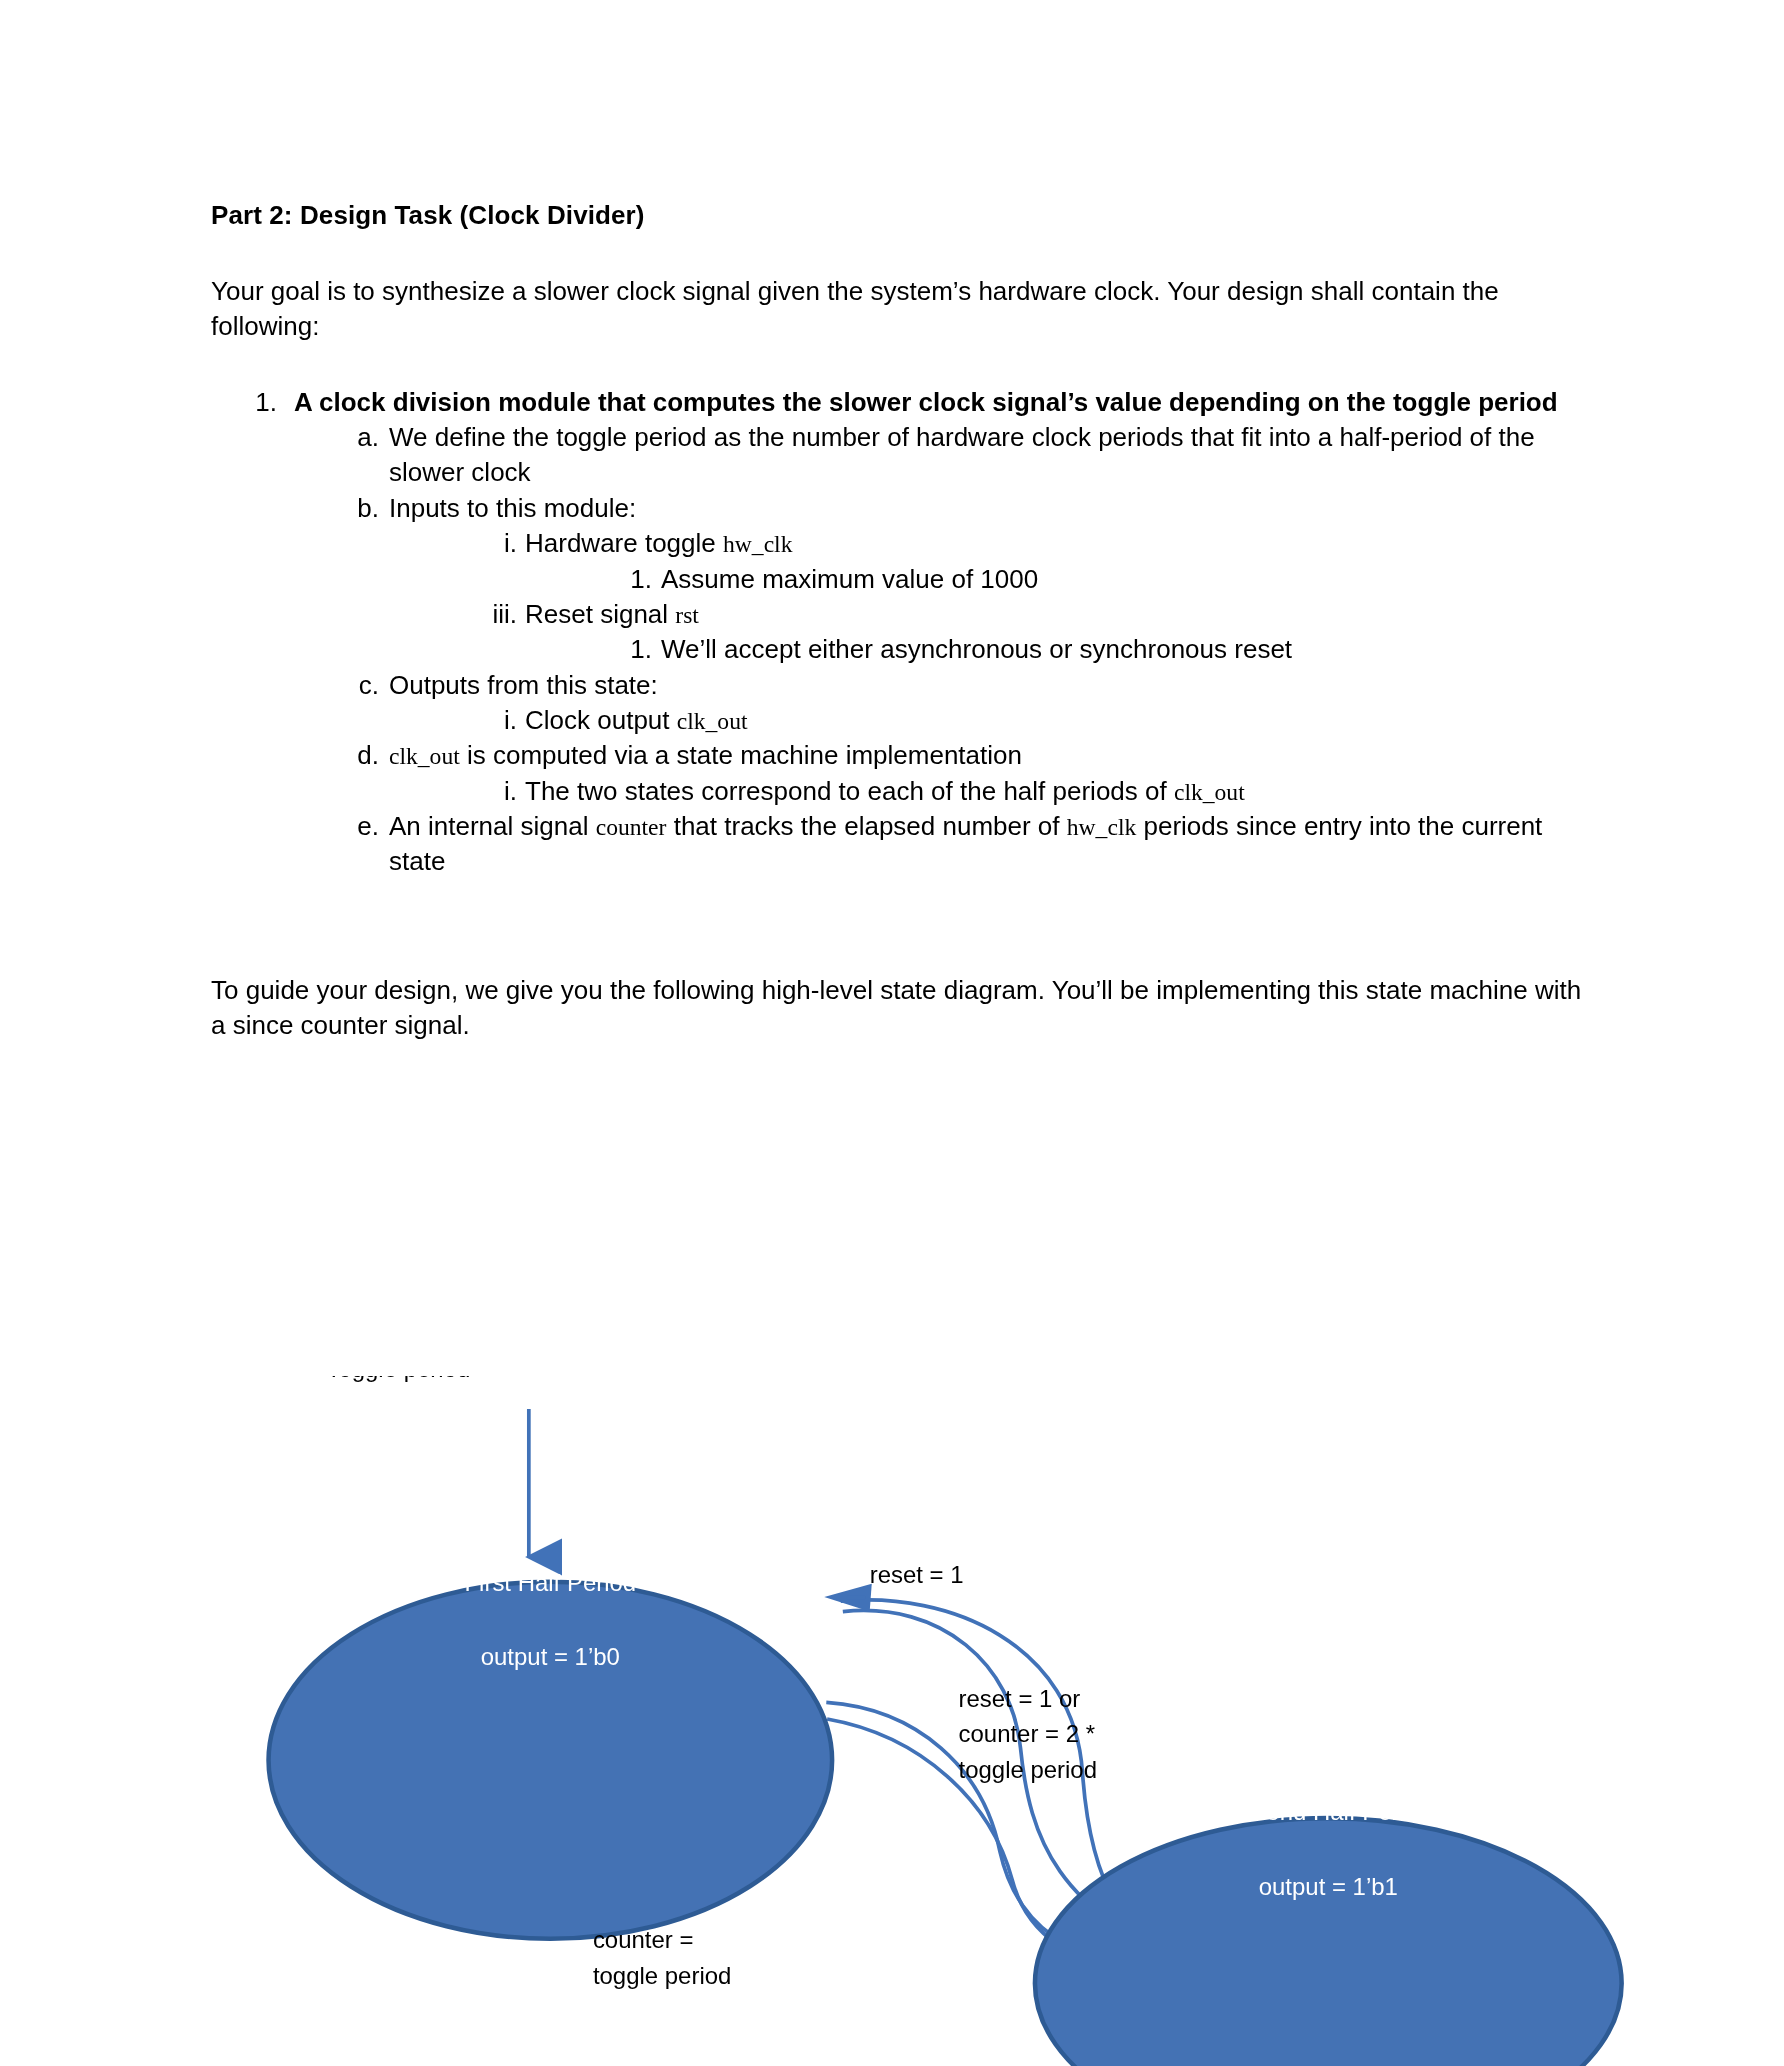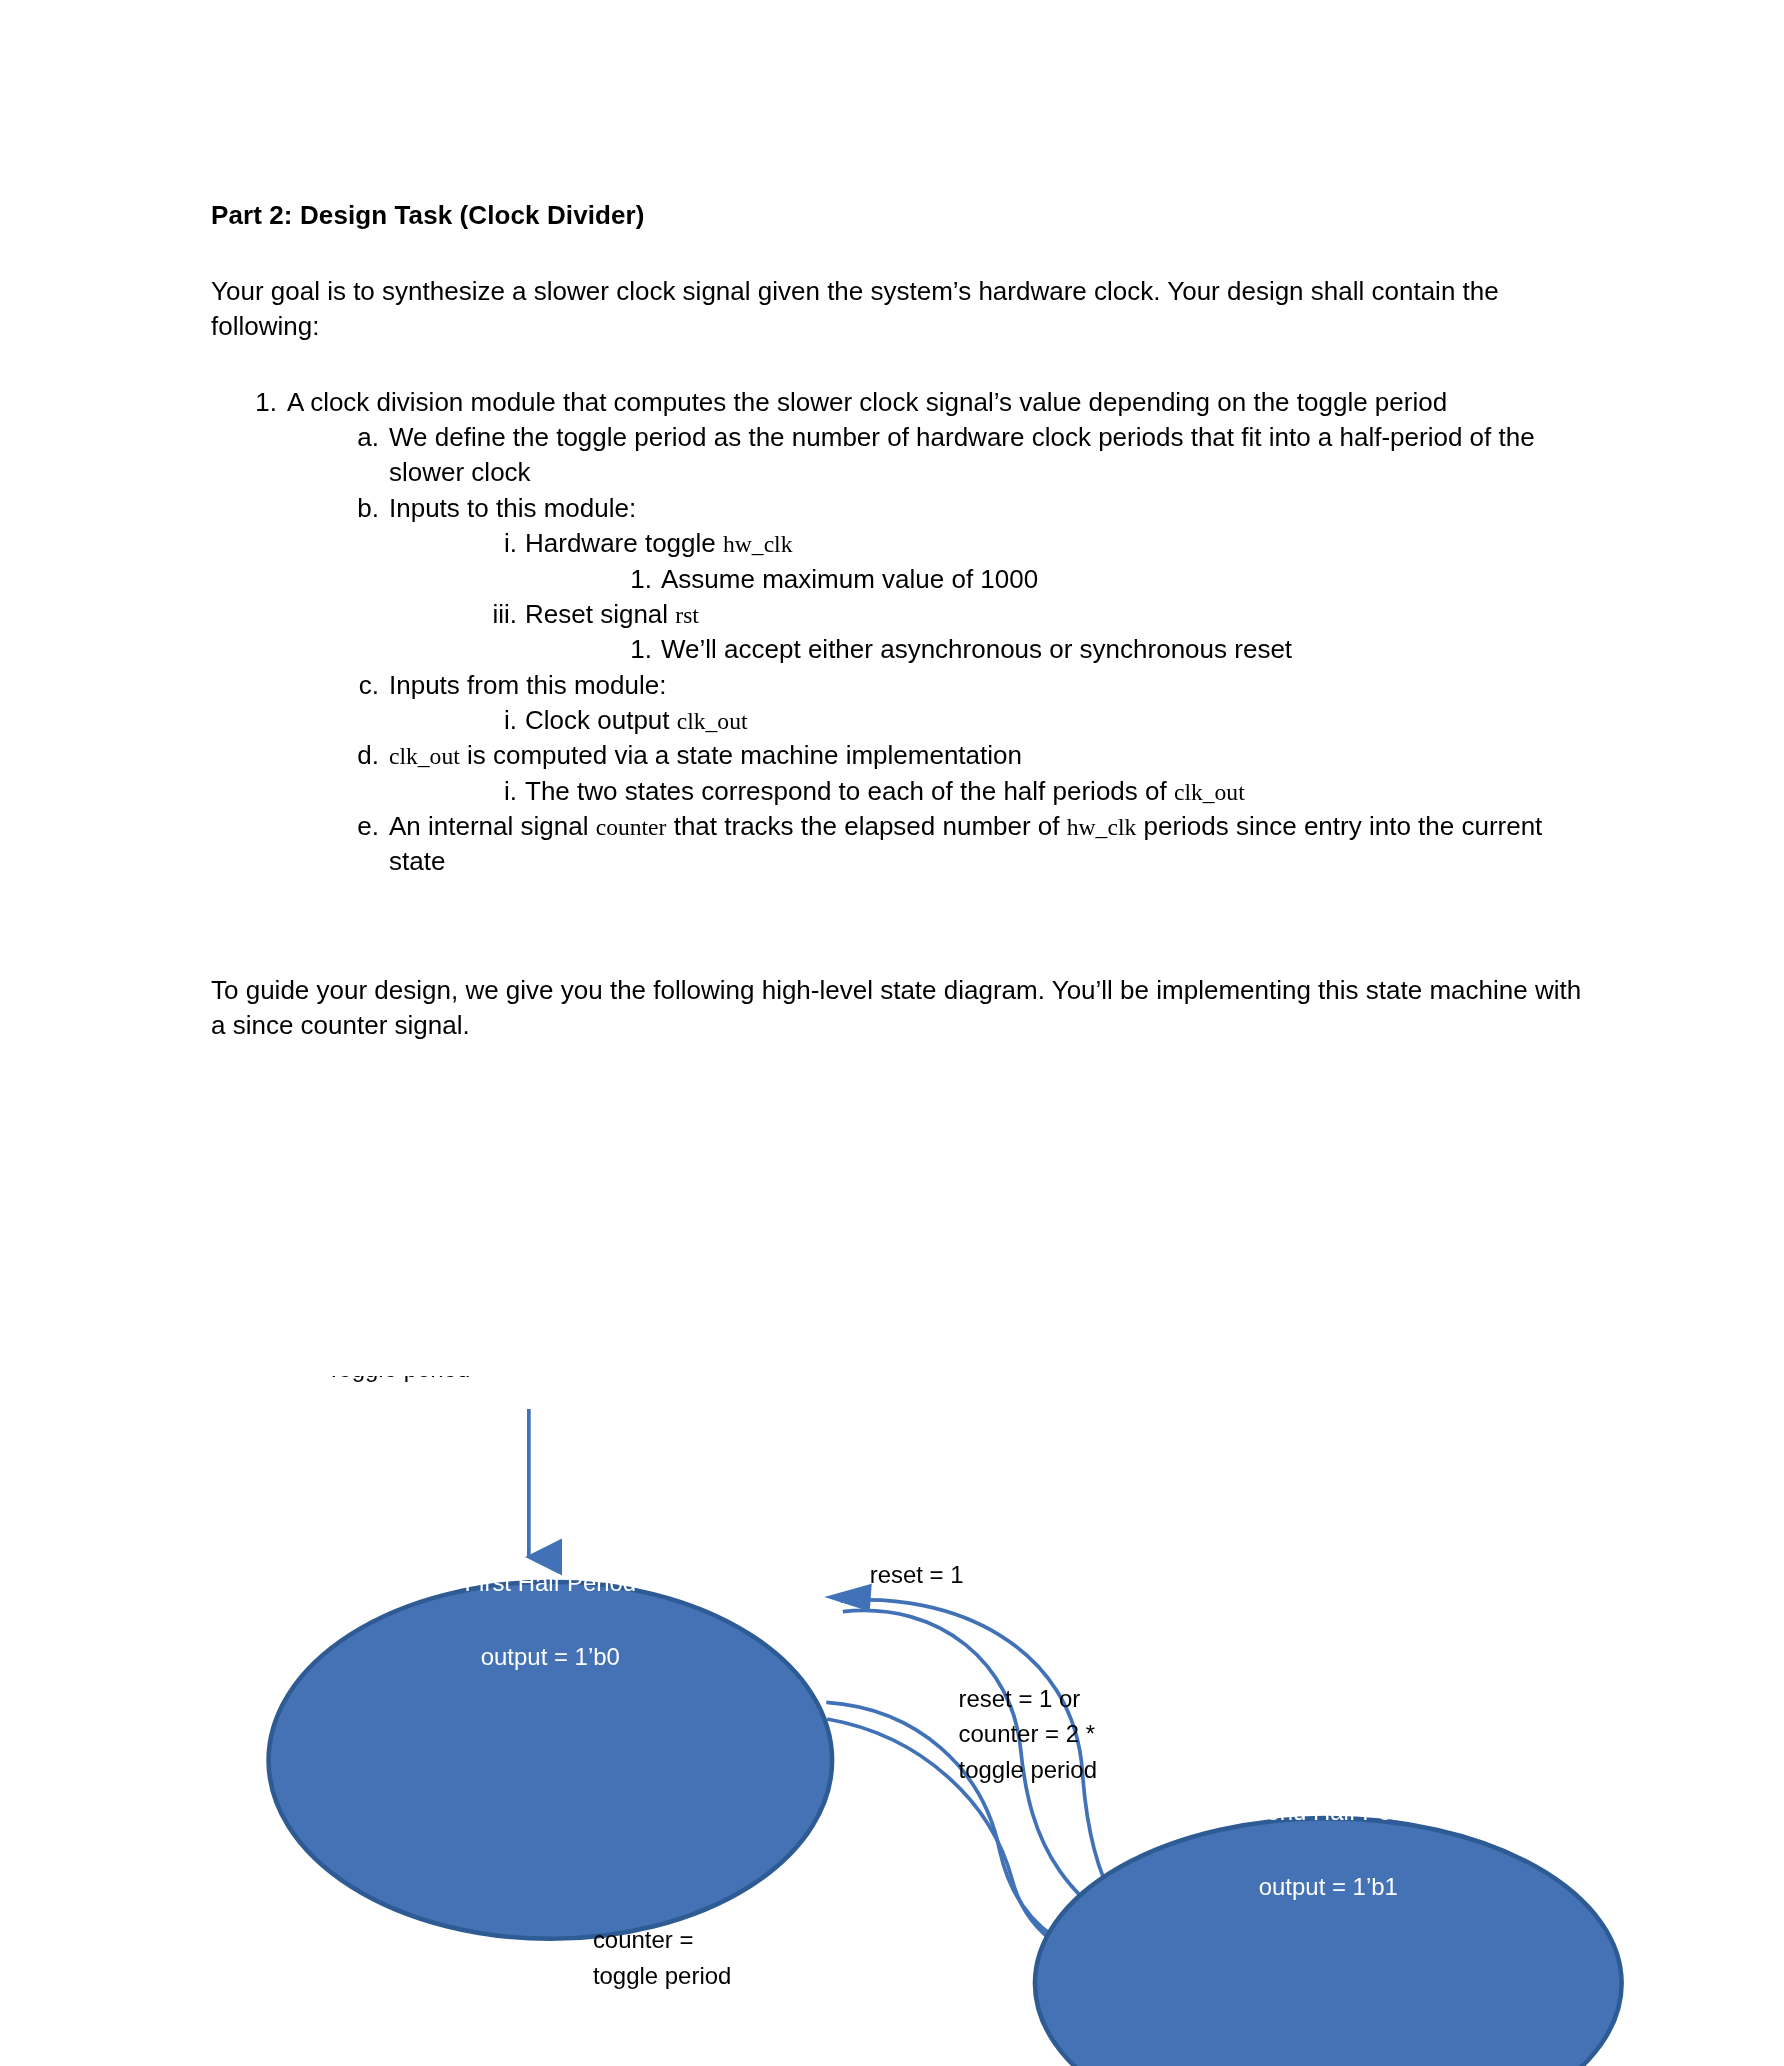--- a/index.html
+++ b/index.html
@@ -66,21 +66,21 @@
     display: inline-block;
     text-align: right;
   }
   .li > .body {
     display: block;
   }
 
   
   .l1 { margin-left: 74px; }
   .l1 > .marker { left: -45px; width: 37px; }
-  .l1 > .body   { margin-left: 2px; }
+  .l1 > .body   { margin-left: 9px; font-weight: bold; }
 
   
   .l2 { margin-left: 178px; }
   .l2 > .marker { left: -49px; width: 39px; }
 
   
   .l3 { margin-left: 314px; }
   .l3 > .marker { left: -58px; width: 50px; }
 
   
@@ -160,21 +160,21 @@
         <span class="body"><span>Reset signal </span><code>rst</code></span>
       </div>
 
       <div class="li l4">
         <span class="marker">1.</span>
         <span class="body">We’ll accept either asynchronous or synchronous reset</span>
       </div>
 
       <div class="li l2">
         <span class="marker">c.</span>
-        <span class="body">Inputs from this module:</span>
+        <span class="body">Outputs from this state:</span>
       </div>
 
       <div class="li l3">
         <span class="marker">i.</span>
         <span class="body"><span>Clock output </span><code>clk_out</code></span>
       </div>
 
       <div class="li l2">
         <span class="marker">d.</span>
         <span class="body"><code>clk_out</code><span> is computed via a state machine implementation</span></span>

